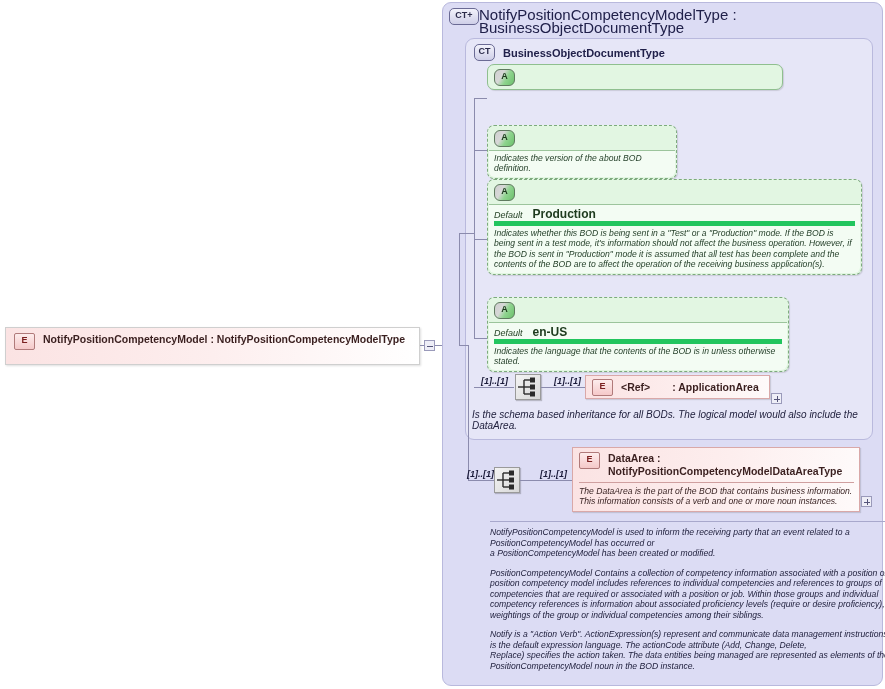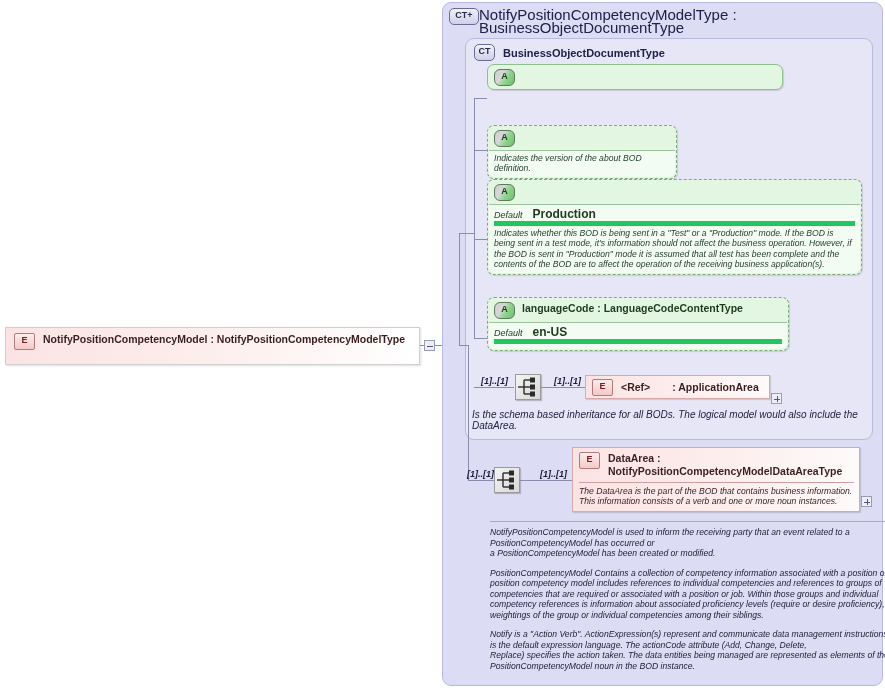--- a/index.html
+++ b/index.html
@@ -342,27 +342,27 @@
         <span class="lbl">Default</span>
         <span class="val">Production</span>
       </div>
       <div class="attr-desc">Indicates whether this BOD is being sent in a "Test" or a "Production" mode. If the BOD is being sent in a test mode, it's information should not affect the business operation. However, if the BOD is sent in "Production" mode it is assumed that all test has been complete and the contents of the BOD are to affect the operation of the receiving business application(s).</div>
     </div>
   </div>
 
   <div class="abs attr-box dashed" style="left:487px; top:297px; width:302px;">
     <div class="attr-head">
       <span class="badge badge-a">A</span>
-      <span class="attr-name"><span>languageCode</span><span> : </span><span>LanguageCodeContentType</span></span>
     </div>
     <div class="attr-body">
       <div class="attr-default">
         <span class="lbl">Default</span>
         <span class="val">en-US</span>
       </div>
+      <div class="attr-desc">Indicates the language that the contents of the BOD is in unless otherwise stated.</div>
     </div>
   </div>
 
   <div class="abs card" style="left:481px; top:376px;">[1]..[1]</div>
   <div class="abs line-h" style="left:474px; top:387px; width:40px;"></div>
 
   <div class="abs seq-icon" style="left:515px; top:374px;">
     <svg width="24" height="24" viewBox="0 0 24 24">
       <line x1="2" y1="12" x2="8" y2="12" stroke="#2a2a2a" stroke-width="1.4"></line>
       <line x1="8" y1="5" x2="8" y2="19" stroke="#2a2a2a" stroke-width="1.4"></line>

